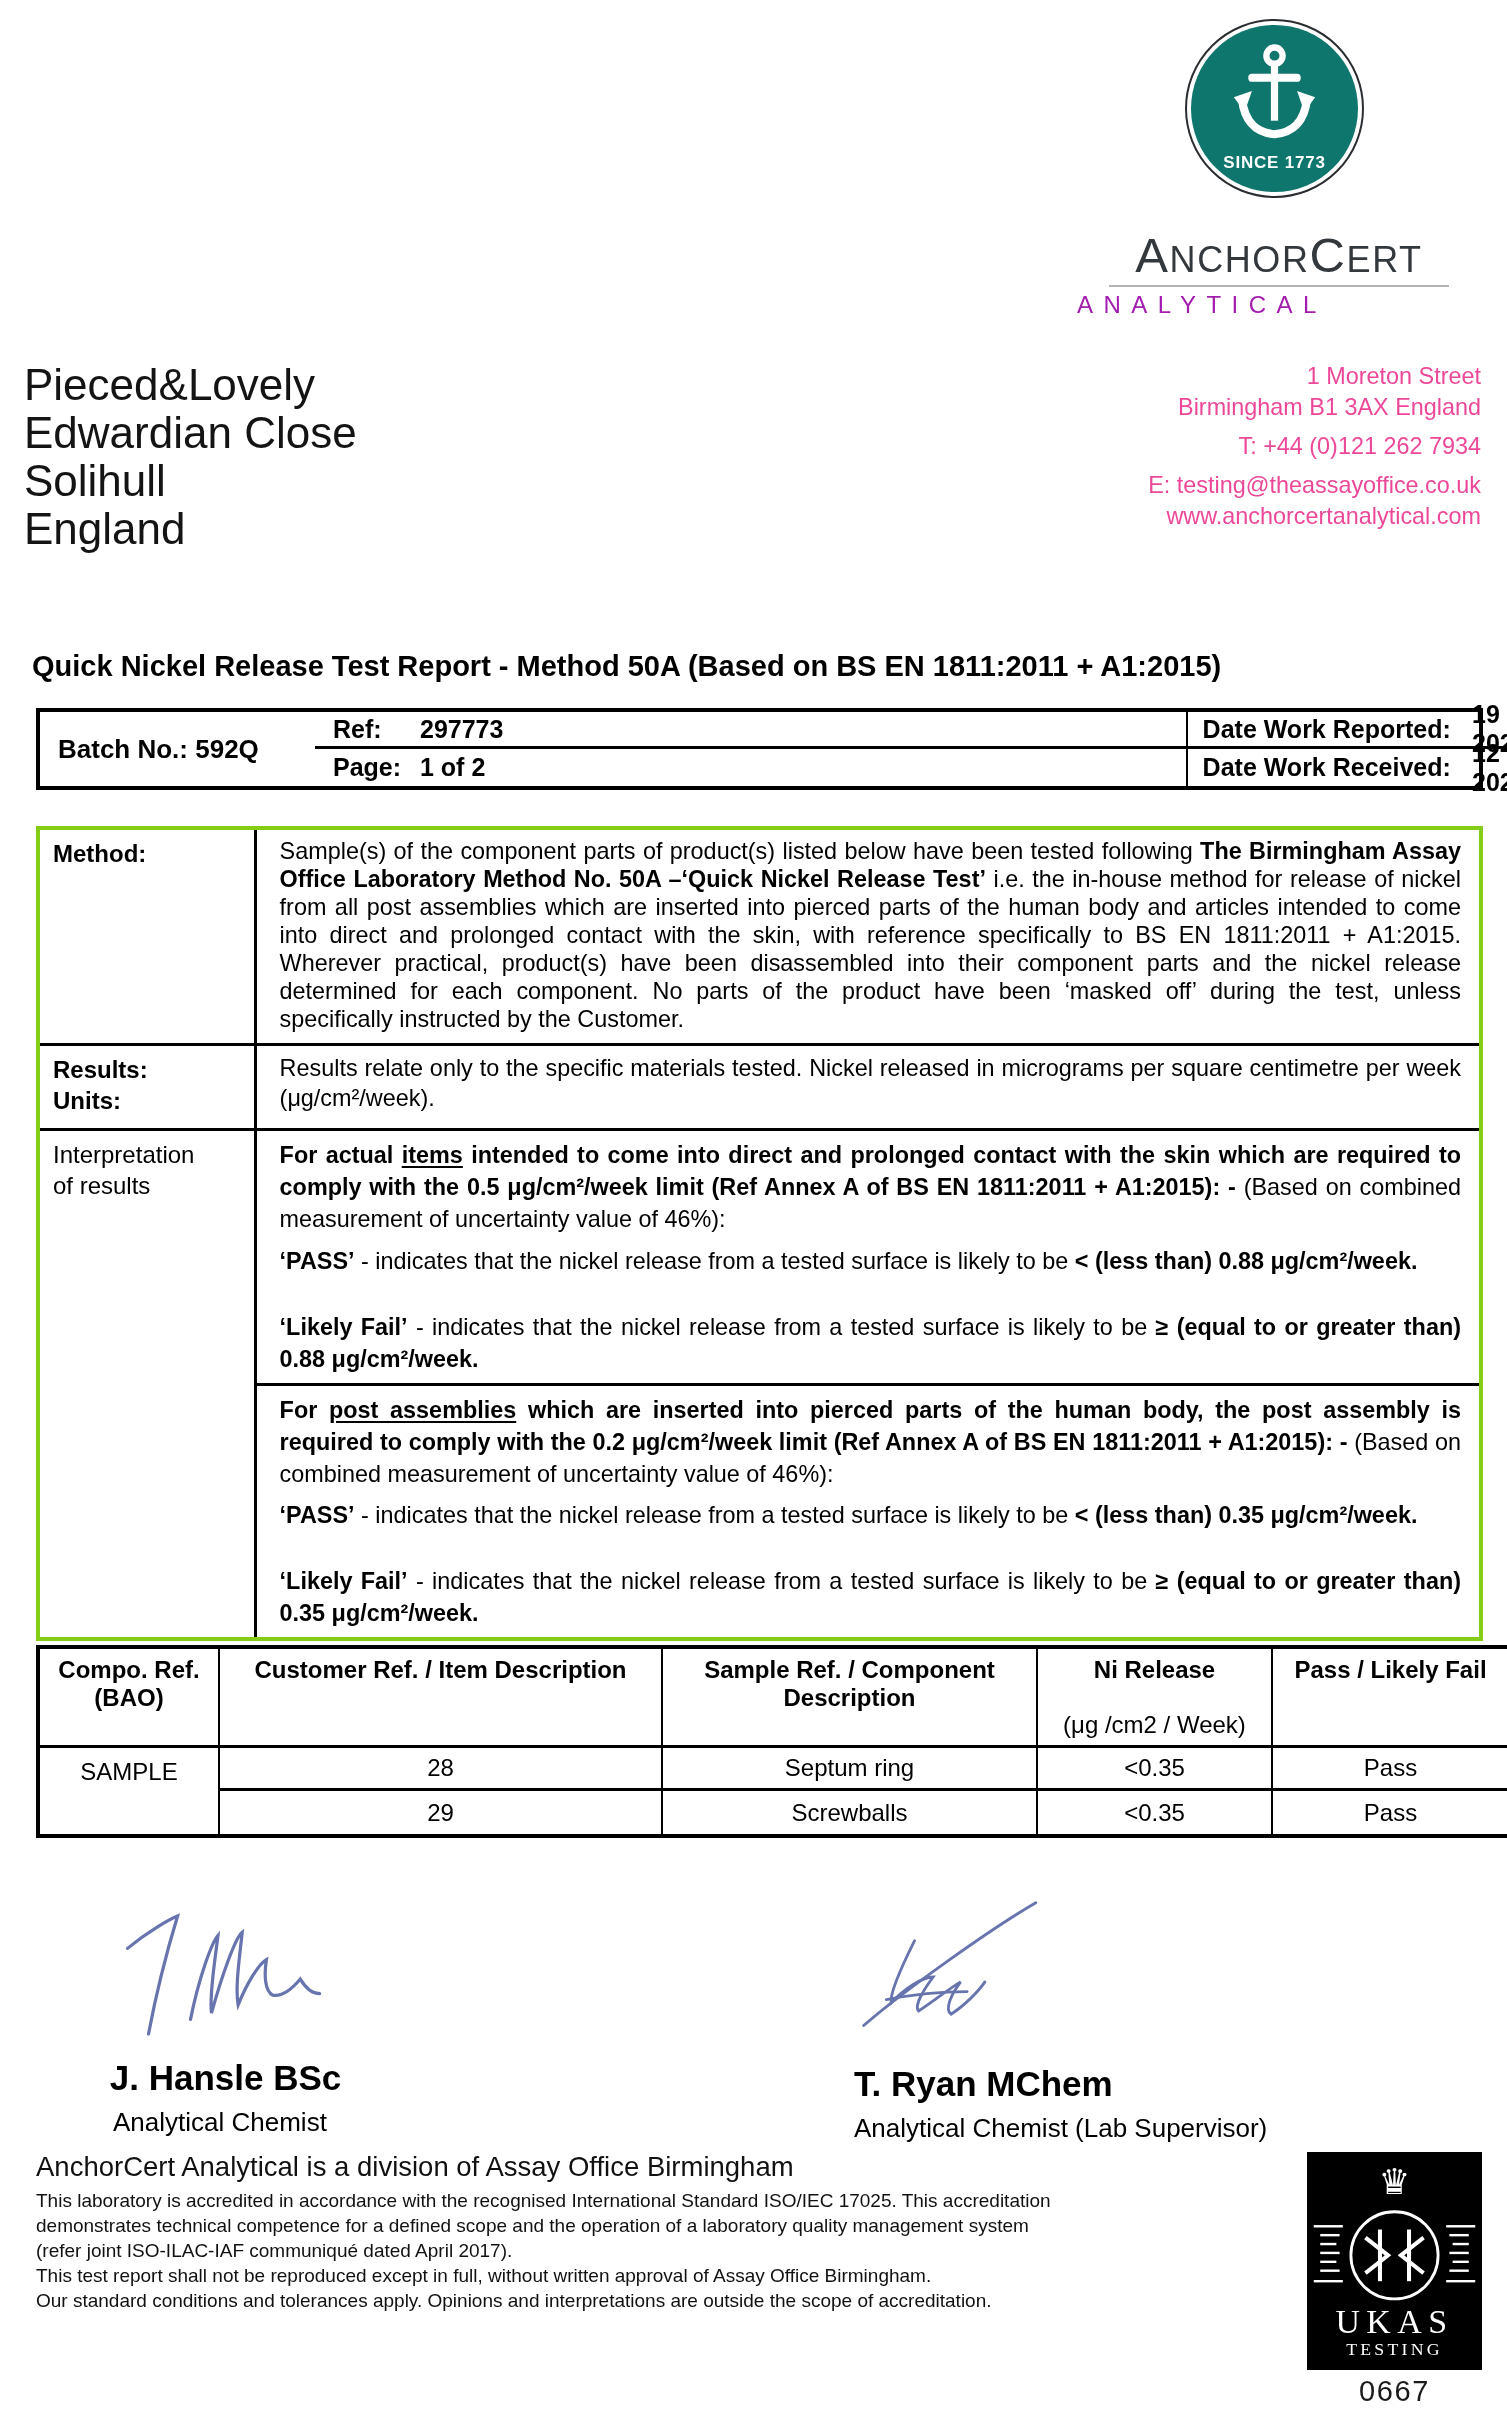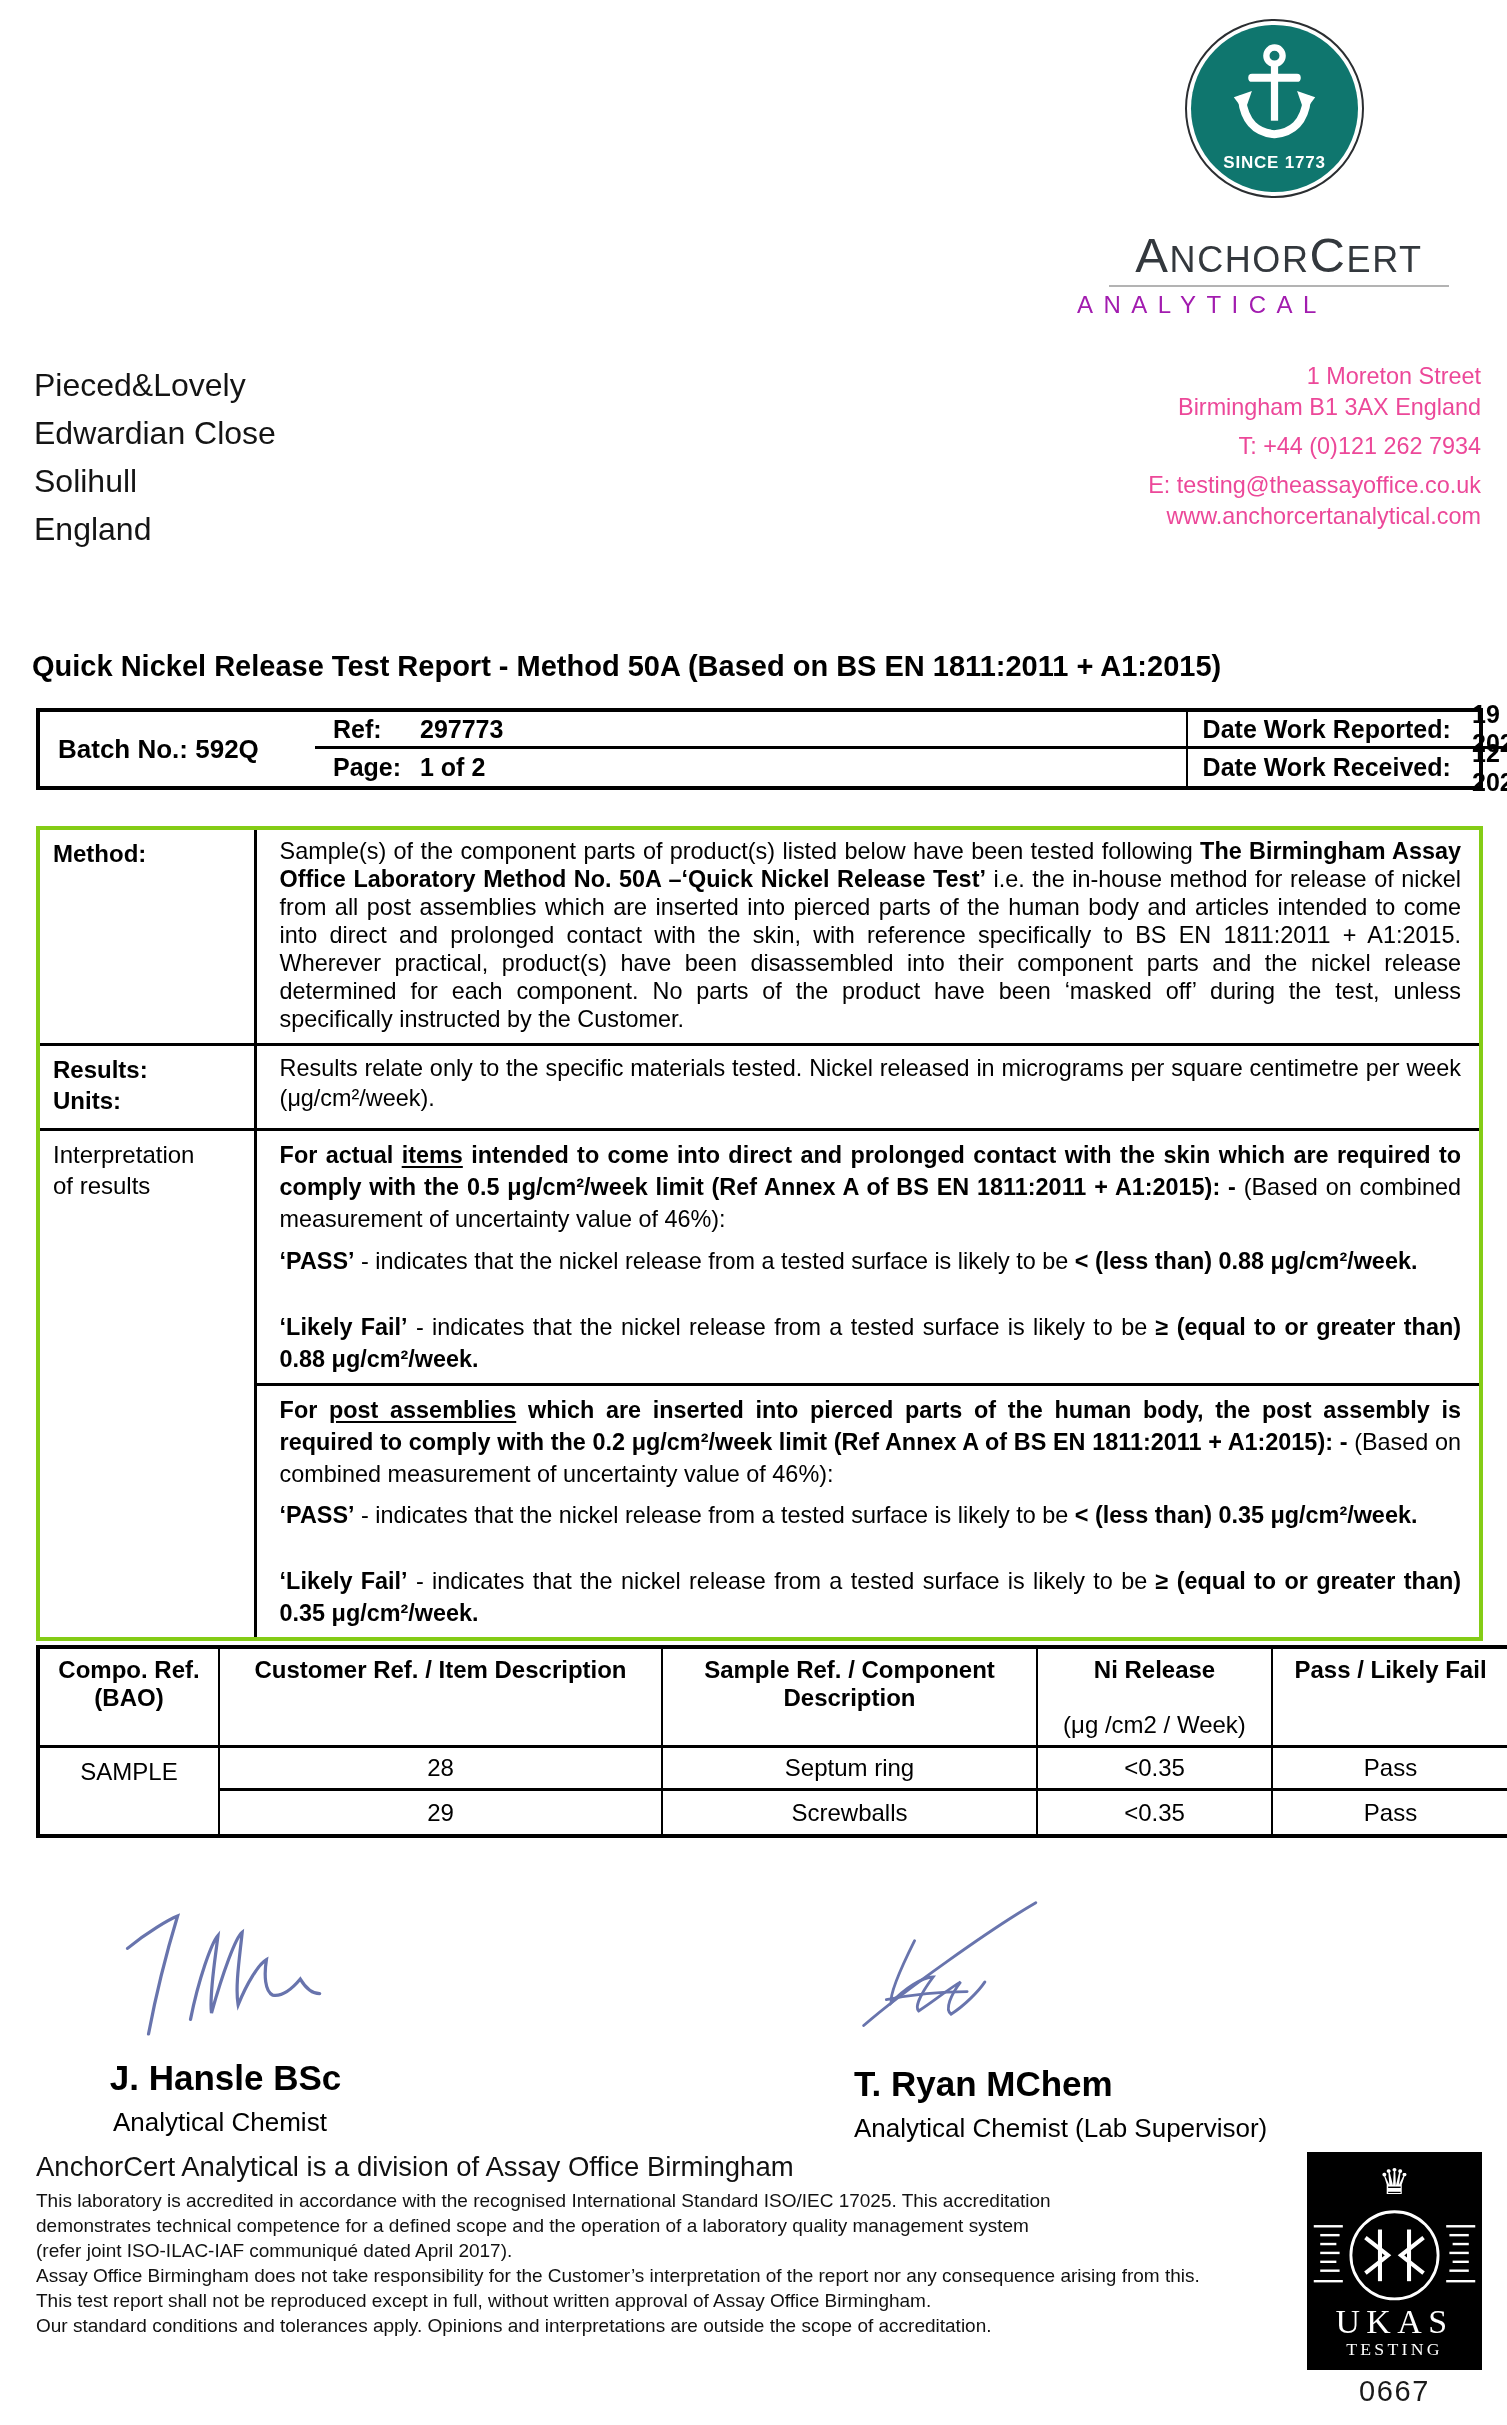--- a/index.html
+++ b/index.html
@@ -15,21 +15,21 @@
   .since{position:absolute;bottom:19.4px;width:100%;text-align:center;color:#fff;
     font-size:17px;font-weight:bold;letter-spacing:0.8px;}
   .brandword{position:absolute;left:1077px;top:227px;width:404px;text-align:center;
     color:#33383d;font-size:36px;letter-spacing:1.6px;}
   .brandword .big{font-size:49px;}
   .brand-rule{position:absolute;left:1109px;top:285px;width:340px;height:1.6px;background:#b3b3b3;}
   .brand-sub{position:absolute;left:1077px;top:291px;width:404px;
     color:#a21caf;font-size:24px;letter-spacing:10.5px;}
 
   
-  .cust-addr{position:absolute;left:34px;top:361px;font-size:32px;line-height:48px;color:#141414;}
+  .cust-addr{position:absolute;left:24px;top:361px;font-size:44px;line-height:48px;color:#141414;}
   .lab-addr{position:absolute;right:26px;top:361px;text-align:right;color:#ec4899;
     font-size:23.4px;line-height:31px;}
   .lab-addr .gap{margin-top:8px;}
 
   
   .doc-title{position:absolute;left:32px;top:650px;font-size:29px;font-weight:bold;}
 
   
   .ref-table{position:absolute;left:36px;top:708px;width:1447px;box-sizing:border-box;
     border:4px solid #000;display:grid;grid-template-columns:275px 873px 1fr;
@@ -235,21 +235,20 @@
     </svg>
     <div class="sig-name" style="margin-top:6.5px;">T. Ryan MChem</div>
     <div class="sig-role">Analytical Chemist (Lab Supervisor)</div>
   </div>
 
   <div class="division">AnchorCert Analytical is a division of Assay Office Birmingham</div>
   <div class="footer-lines">
     <div>This laboratory is accredited in accordance with the recognised International Standard ISO/IEC 17025. This accreditation</div>
     <div>demonstrates technical competence for a defined scope and the operation of a laboratory quality management system</div>
     <div>(refer joint ISO-ILAC-IAF communiqué dated April 2017).</div>
-    <div>Assay Office Birmingham does not take responsibility for the Customer’s interpretation of the report nor any consequence arising from this.</div>
     <div>This test report shall not be reproduced except in full, without written approval of Assay Office Birmingham.</div>
     <div>Our standard conditions and tolerances apply. Opinions and interpretations are outside the scope of accreditation.</div>
   </div>
 
   <div class="ukas-box">
     <svg width="175" height="218" viewBox="0 0 216 270">
       <rect x="0" y="0" width="216" height="270" fill="#000"></rect>
       <text x="108" y="52" text-anchor="middle" fill="#fff" font-size="44" font-family="DejaVu Sans, sans-serif">♛</text>
       <circle cx="108" cy="128" r="54" fill="none" stroke="#fff" stroke-width="3.5"></circle>
       <g fill="none" stroke="#fff" stroke-width="5">

